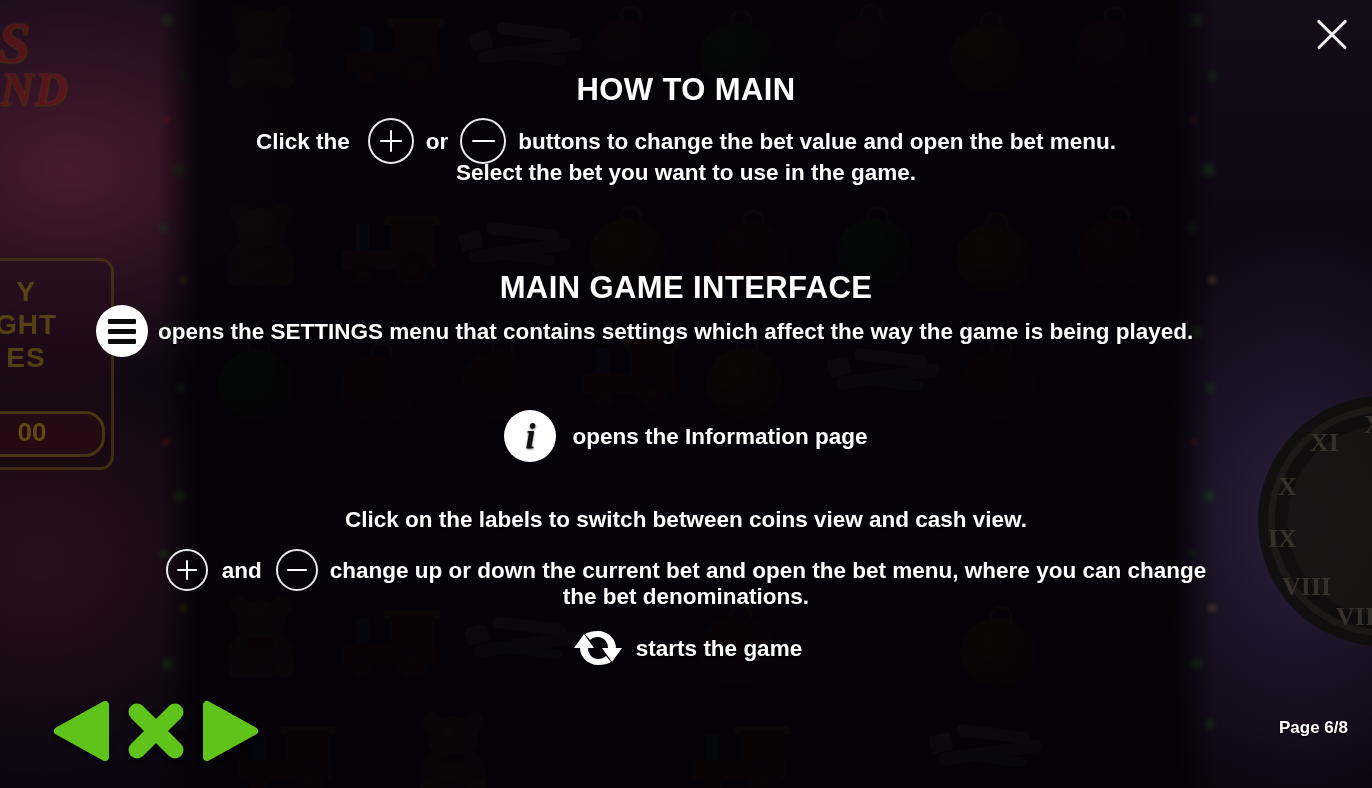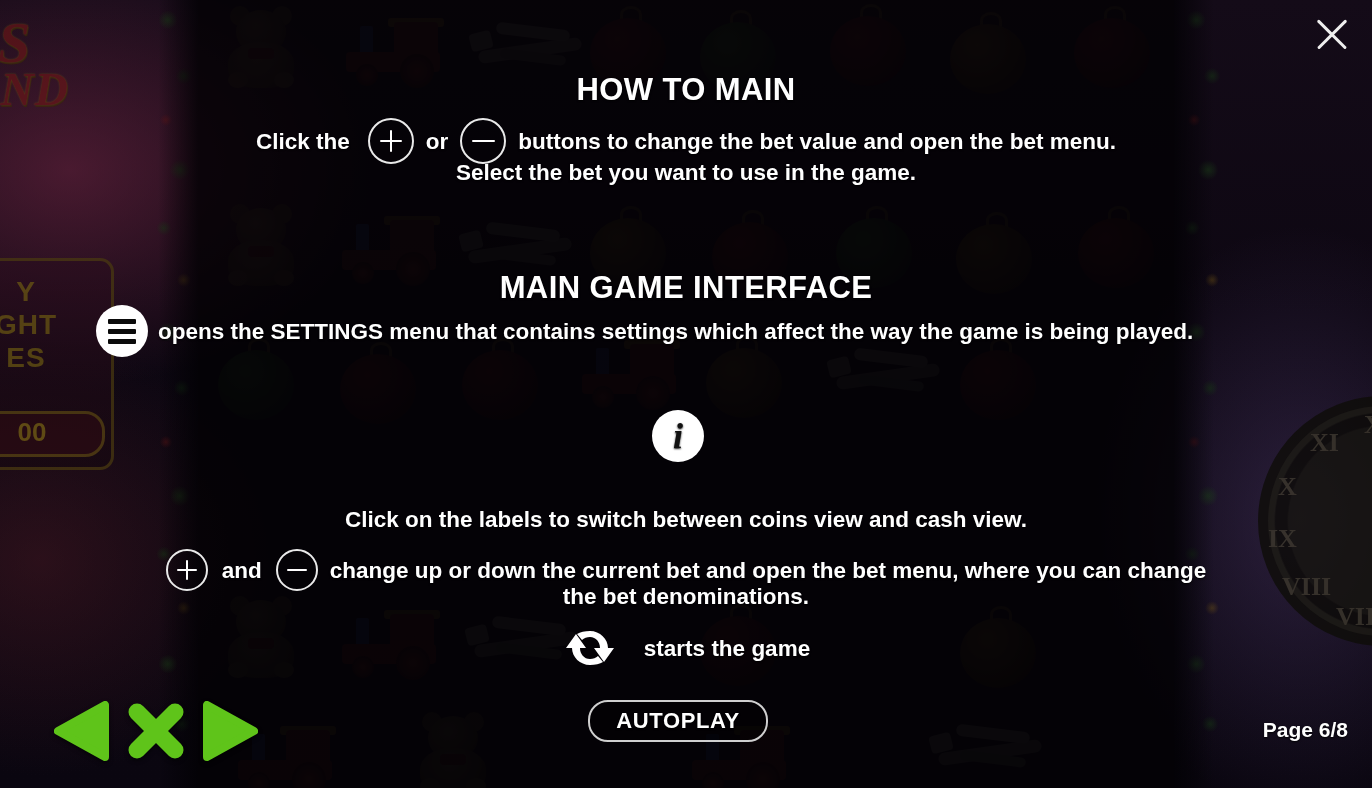--- a/index.html
+++ b/index.html
@@ -313,21 +313,21 @@
   #mgi-title     { position: absolute; left: 0; right: 0; top: 270px; }
   #settings-row  { position: absolute; left: 0; right: 0; top: 305px; }
   #info-row      { position: absolute; left: 0; right: 0; top: 410px; }
 
   #credit-l1     { position: absolute; left: 0; right: 0; top: 481px; }
   #credit-l2     { position: absolute; left: 0; right: 0; top: 506px; }
 
   #bet-row       { position: absolute; left: 0; right: 0; top: 549px; }
   #bet-l2        { position: absolute; left: 0; right: 0; top: 583px; }
 
-  #spin-row      { position: absolute; left: 0; right: 0; top: 622px; gap: 8px; }
+  #spin-row      { position: absolute; left: 0; right: 0; top: 622px; }
   #autoplay-row  { position: absolute; left: 0; right: 0; top: 700px; }
 
   
   #close-btn {
     position: absolute; right: 12px; top: 6px;
     width: 56px; height: 56px;
     cursor: pointer;
   }
   #close-btn span {
     position: absolute; left: 8px; top: 27px;
@@ -337,21 +337,21 @@
   #close-btn span:last-child  { transform: rotate(-45deg); }
 
   #nav {
     position: absolute; left: 50px; top: 698px;
     display: flex; align-items: center; gap: 12px;
   }
   .nav-btn { cursor: pointer; filter: drop-shadow(0 2px 2px rgba(0,0,0,.6)); }
 
   #page-indicator {
     position: absolute; right: 24px; top: 718px;
-    color: #fff; font-size: 21px; font-weight: bold;
+    color: #fff; font-size: 17px; font-weight: bold;
     text-shadow: 0 1px 2px rgba(0,0,0,.9);
   }
 </style>
 </head>
 <body>
 
 <div id="screen">
 
   <div id="bg-art">
 
@@ -664,20 +664,21 @@
           <b></b>
           <b></b>
         </span>
       <span style="display:inline-block;width:10px;"></span>
       <span>opens the SETTINGS menu that contains settings which affect the way the game is being played.</span>
     </div>
 
     <div id="info-row" class="line inline-row">
       <span class="ico-info">i</span>
       <span style="display:inline-block;width:16px;"></span>
+      <span>opens the Information page</span>
     </div>
 
     <div id="credit-l2" class="line">Click on the labels to switch between coins view and cash view.</div>
 
     <div id="bet-row" class="line inline-row">
       <span class="circ plus sm">
           <i class="h"></i>
           <i class="v"></i>
         </span>
       <span style="display:inline-block;width:14px;"></span>
@@ -696,21 +697,20 @@
         <svg viewBox="0 0 56 52" width="56" height="52" aria-hidden="true">
           <path d="M28 9 C38 9 46 17 46 26 L52 26 L42 40 L32 26 L38 26 C38 20 34 15 28 15 C25 15 22 16 20 18 L15 12 C18 10 23 9 28 9 Z" fill="#ffffff"></path>
           <path d="M28 43 C18 43 10 35 10 26 L4 26 L14 12 L24 26 L18 26 C18 32 22 37 28 37 C31 37 34 36 36 34 L41 40 C38 42 33 43 28 43 Z" fill="#ffffff"></path>
         </svg>
       </span>
       <span style="display:inline-block;width:10px;"></span>
       <span>starts the game</span>
     </div>
 
     <div id="autoplay-row" class="line inline-row">
-      <span class="autoplay-btn">AUTOPLAY</span>
       <span style="display:inline-block;width:16px;"></span>
     </div>
   </div>
 
   <div id="close-btn">
     <span></span>
       <span></span>
   </div>
 
   <div id="nav">

